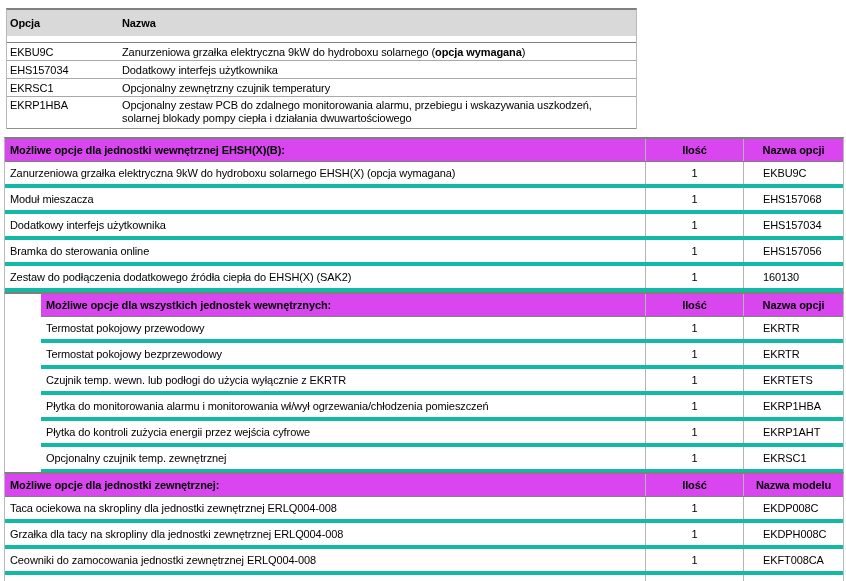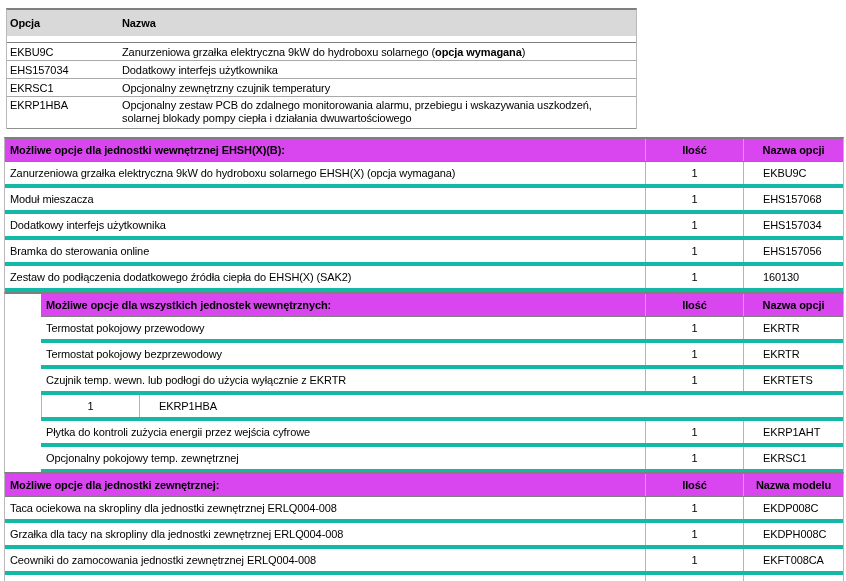--- a/index.html
+++ b/index.html
@@ -125,30 +125,31 @@
     <div class="cell-desc">Termostat pokojowy bezprzewodowy</div>
     <div class="cell-qty">1</div>
     <div class="cell-name">EKRTR</div>
   </div>
   <div class="ot-row">
     <div class="cell-desc">Czujnik temp. wewn. lub podłogi do użycia wyłącznie z EKRTR</div>
     <div class="cell-qty">1</div>
     <div class="cell-name">EKRTETS</div>
   </div>
   <div class="ot-row">
+    <div class="cell-desc">Płytka do monitorowania alarmu i monitorowania wł/wył ogrzewania/chłodzenia pomieszczeń</div>
     <div class="cell-qty">1</div>
     <div class="cell-name">EKRP1HBA</div>
   </div>
   <div class="ot-row">
     <div class="cell-desc">Płytka do kontroli zużycia energii przez wejścia cyfrowe</div>
     <div class="cell-qty">1</div>
     <div class="cell-name">EKRP1AHT</div>
   </div>
   <div class="ot-row">
-    <div class="cell-desc">Opcjonalny pokojowy temp. zewnętrznej</div>
+    <div class="cell-desc">Opcjonalny czujnik temp. zewnętrznej</div>
     <div class="cell-qty">1</div>
     <div class="cell-name">EKRSC1</div>
   </div>
 </div>
 
 <div class="ot" id="t4">
   <div class="ot-head">
     <div class="cell-desc">Możliwe opcje dla jednostki zewnętrznej:</div>
     <div class="cell-qty">Ilość</div>
     <div class="cell-name">Nazwa modelu</div>

